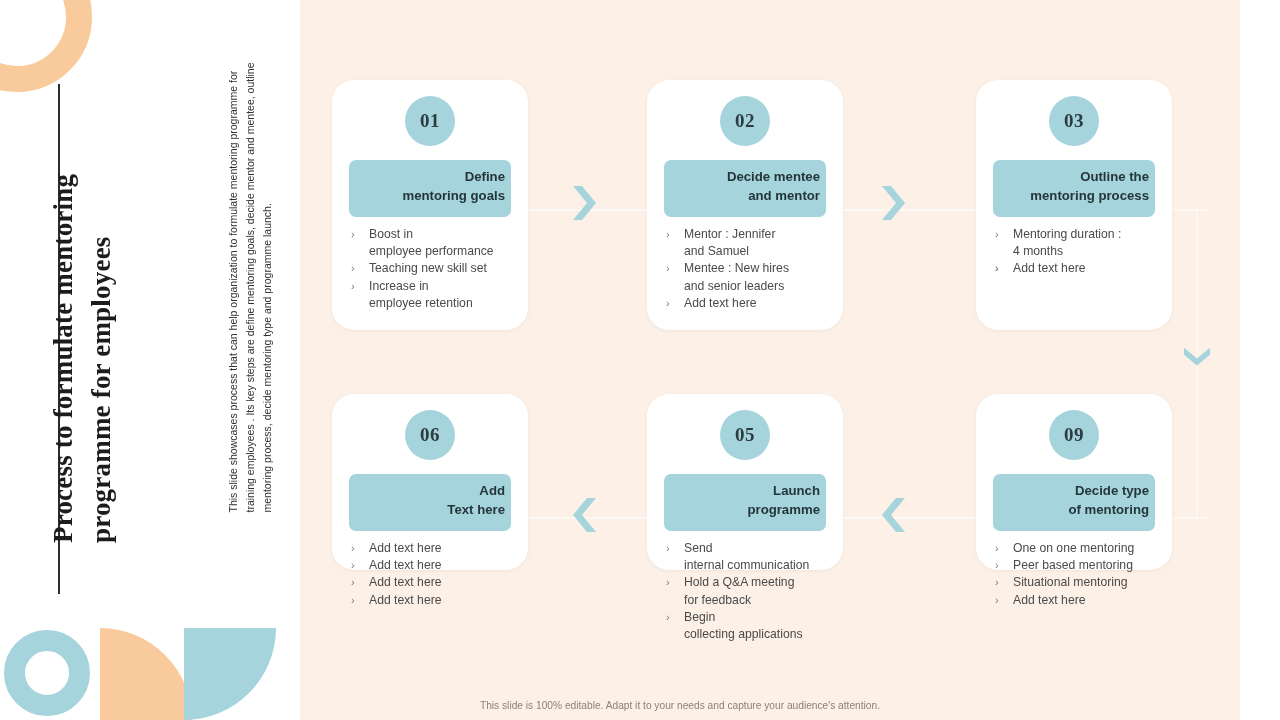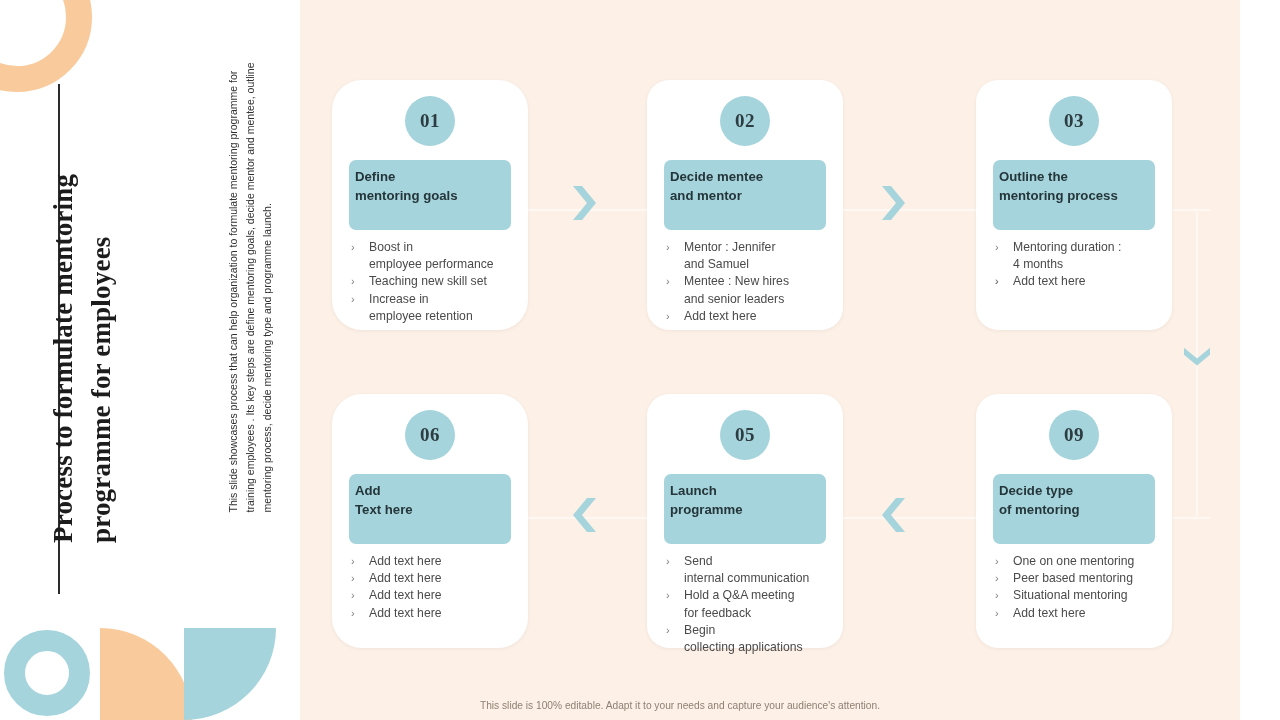--- a/index.html
+++ b/index.html
@@ -117,22 +117,22 @@
   .card {
     position: absolute;
     width: 196px;
     background: #ffffff;
     border-radius: 22px;
     box-shadow: 0 1px 4px rgba(0,0,0,0.055);
     padding: 14px 12px 18px 12px;
     box-sizing: border-box;
   }
   .card.row1 { top: 80px; height: 250px; }
-  .card.row2 { top: 394px; height: 254px; }
-  .card.col1 { left: 332px; border-radius: 30px; }
+  .card.row2 { top: 394px; height: 176px; }
+  .card.col1 { left: 332px; }
   .card.col2 { left: 641px; margin-left: 6px; }
   .card.col3 { left: 976px; }
 
   .card-number {
     width: 50px; height: 50px;
     border-radius: 50%;
     background: #a5d4dc;
     margin: 2px auto 0 auto;
     display: flex;
     align-items: center;
@@ -141,22 +141,22 @@
     font-weight: bold;
     font-size: 19px;
     color: #2c3c40;
     letter-spacing: .5px;
   }
 
   .card-heading {
     margin: 14px 5px 0 5px;
     background: #a5d4dc;
     border-radius: 7px;
-    padding: 8px 6px 24px 6px;
-    text-align: left;
+    padding: 8px 6px 11px 6px;
+    text-align: right;
     font-size: 13.2px;
     font-weight: bold;
     line-height: 1.43;
     color: #25363a;
   }
 
   .card-list {
     list-style: none;
     margin: 9px 0 0 0;
     padding: 0 2px 0 4px;

